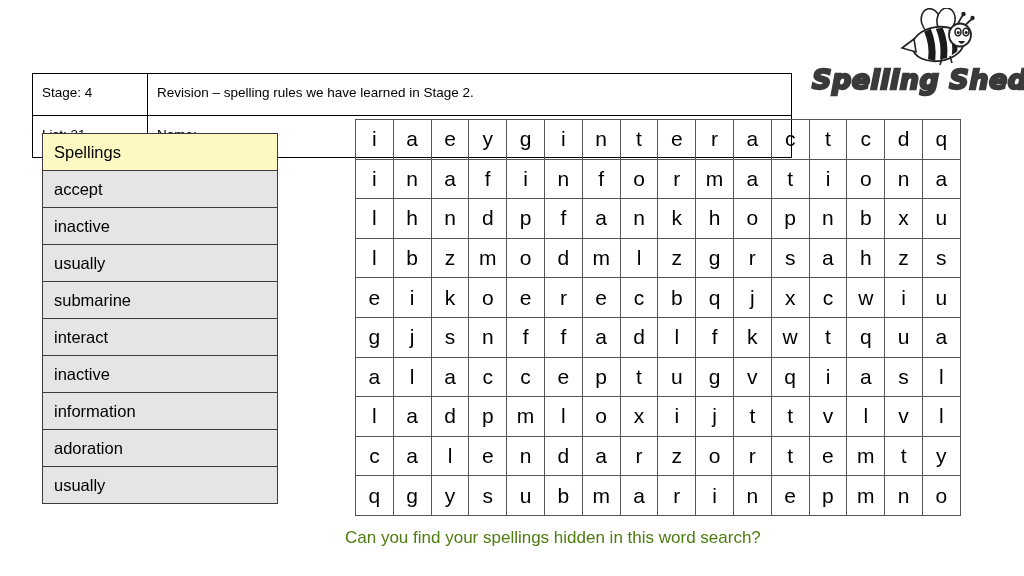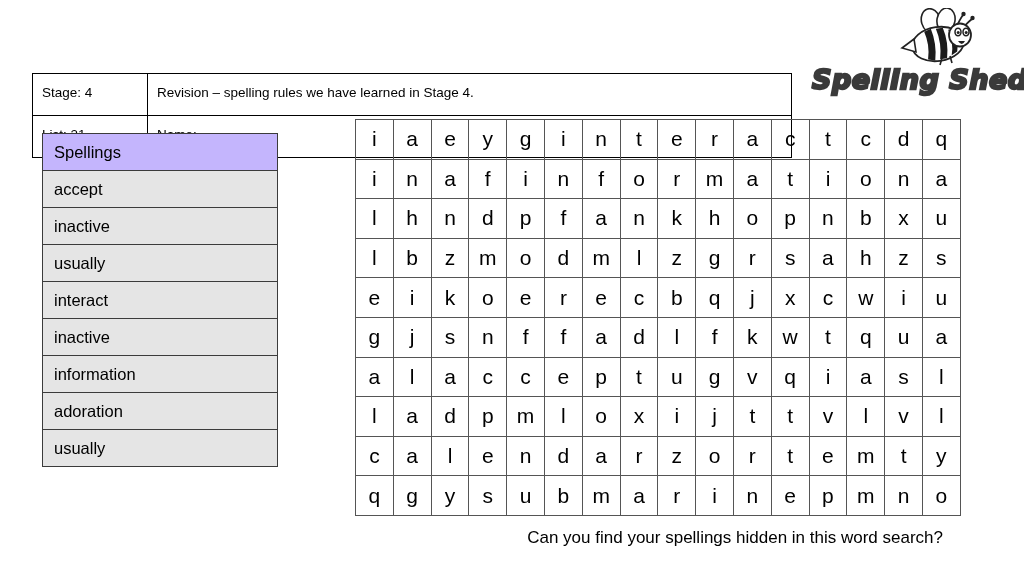--- a/index.html
+++ b/index.html
@@ -79,21 +79,21 @@
   #spellings-table td {
     border: 1.5px solid #3b3b3b;
     height: 36px;
     padding: 0 11px;
     font-size: 16.5px;
     vertical-align: middle;
     background: #e5e5e5;
     font-family: "Liberation Sans", sans-serif;
   }
   #spellings-table td.header-cell {
-    background: #c4b5fd;
+    background: #fef9c3;
     margin-top: 12px;
   }
 
   
   #wordsearch {
     position: absolute;
     left: 355px;
     top: 119px;
     border-collapse: collapse;
     table-layout: fixed;
@@ -106,37 +106,37 @@
     vertical-align: middle;
     font-size: 21px;
     font-family: "Liberation Sans", sans-serif;
     color: #000000;
     padding: 0;
   }
 
   
   #prompt-text {
     position: absolute;
-    left: 355px;
+    left: 345px;
     top: 528px;
     width: 588px;
-    text-align: right;
+    text-align: left;
     font-size: 17px;
     font-family: "Liberation Sans", sans-serif;
-    color: #000000;
+    color: #4d7c0f;
   }
 </style>
 </head>
 <body>
 
 <table id="header-table">
   <tbody>
     <tr>
       <td class="labelcell">Stage: 4</td>
-      <td>Revision – spelling rules we have learned in Stage 4.</td>
+      <td>Revision – spelling rules we have learned in Stage 2.</td>
     </tr>
     <tr>
       <td class="labelcell">List: 31</td>
       <td>Name:</td>
     </tr>
   </tbody>
 </table>
 
 <div id="logo-block">
   <span id="bee-icon">
@@ -182,20 +182,23 @@
   <tr>
         <td>accept</td>
       </tr>
       <tr>
         <td>inactive</td>
       </tr>
       <tr>
         <td>usually</td>
       </tr>
       <tr>
+        <td>submarine</td>
+      </tr>
+      <tr>
         <td>interact</td>
       </tr>
       <tr>
         <td>inactive</td>
       </tr>
       <tr>
         <td>information</td>
       </tr>
       <tr>
         <td>adoration</td>

